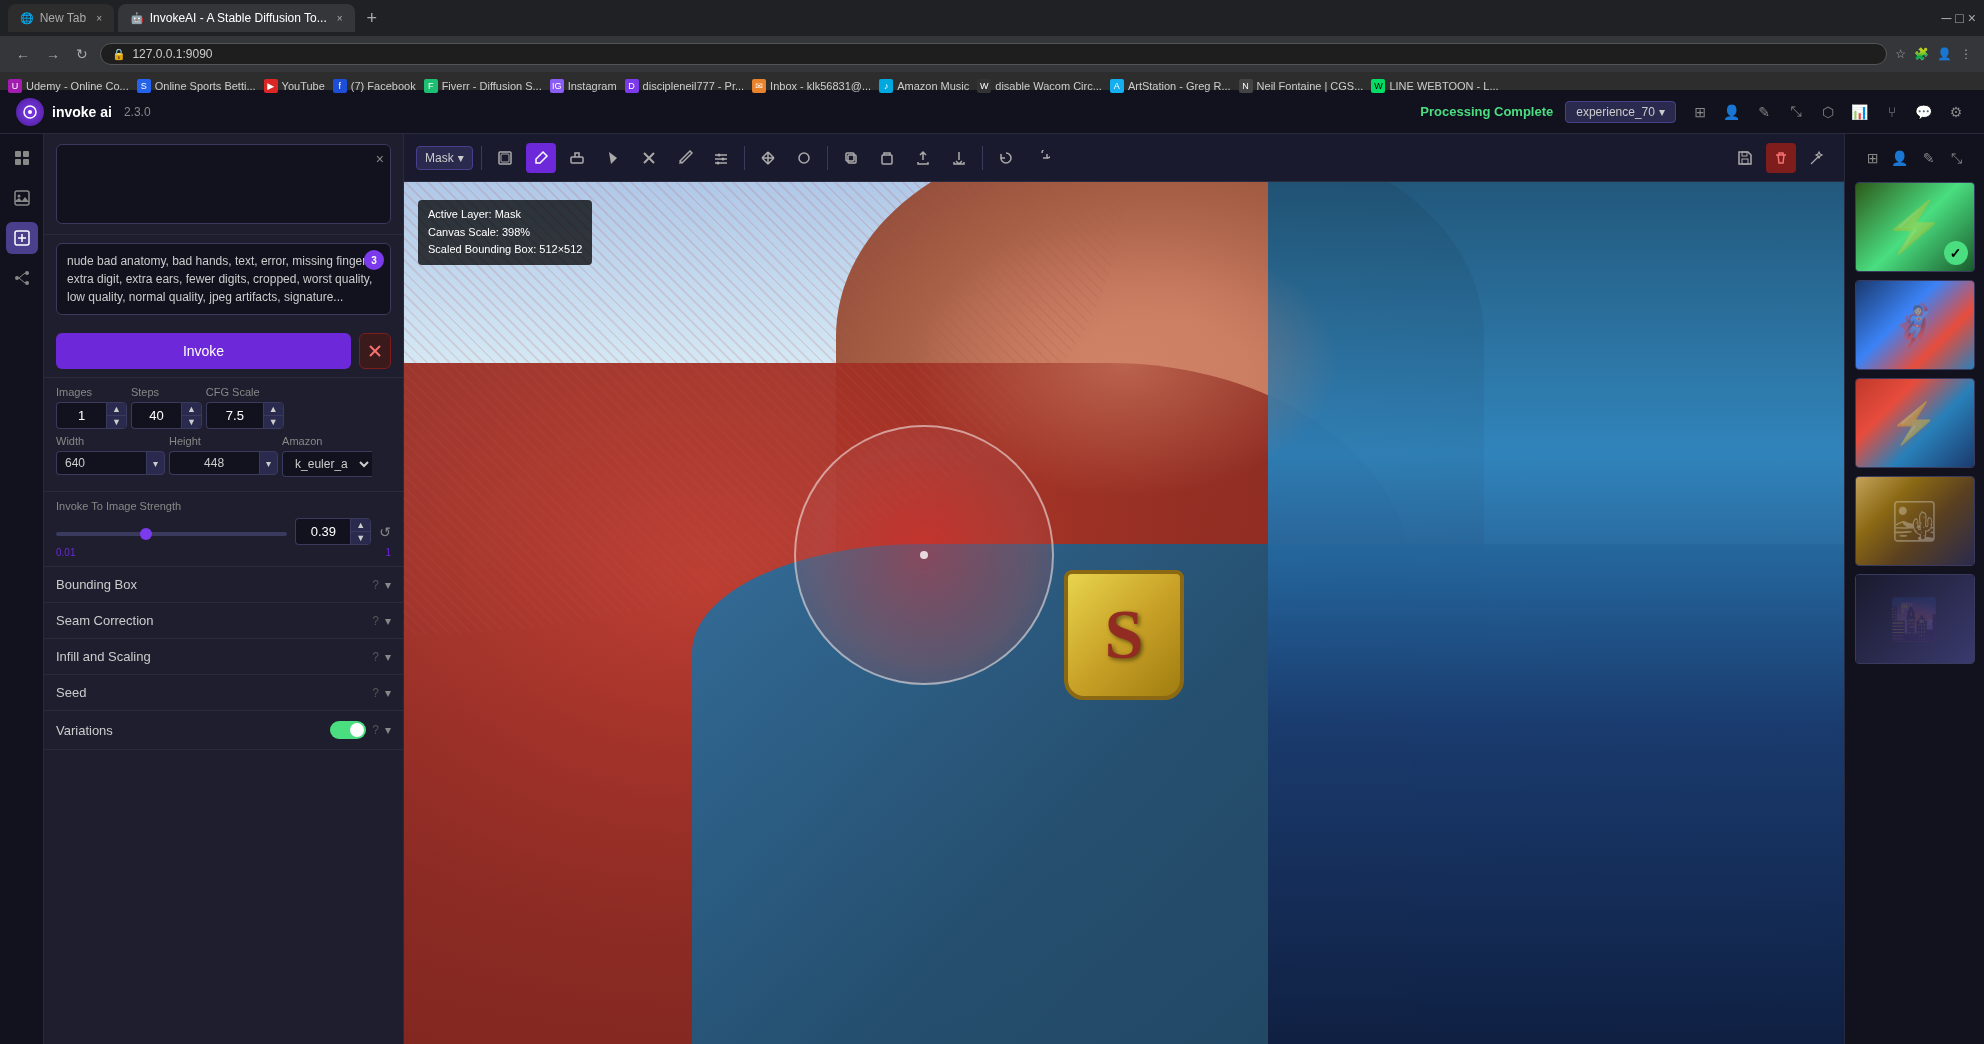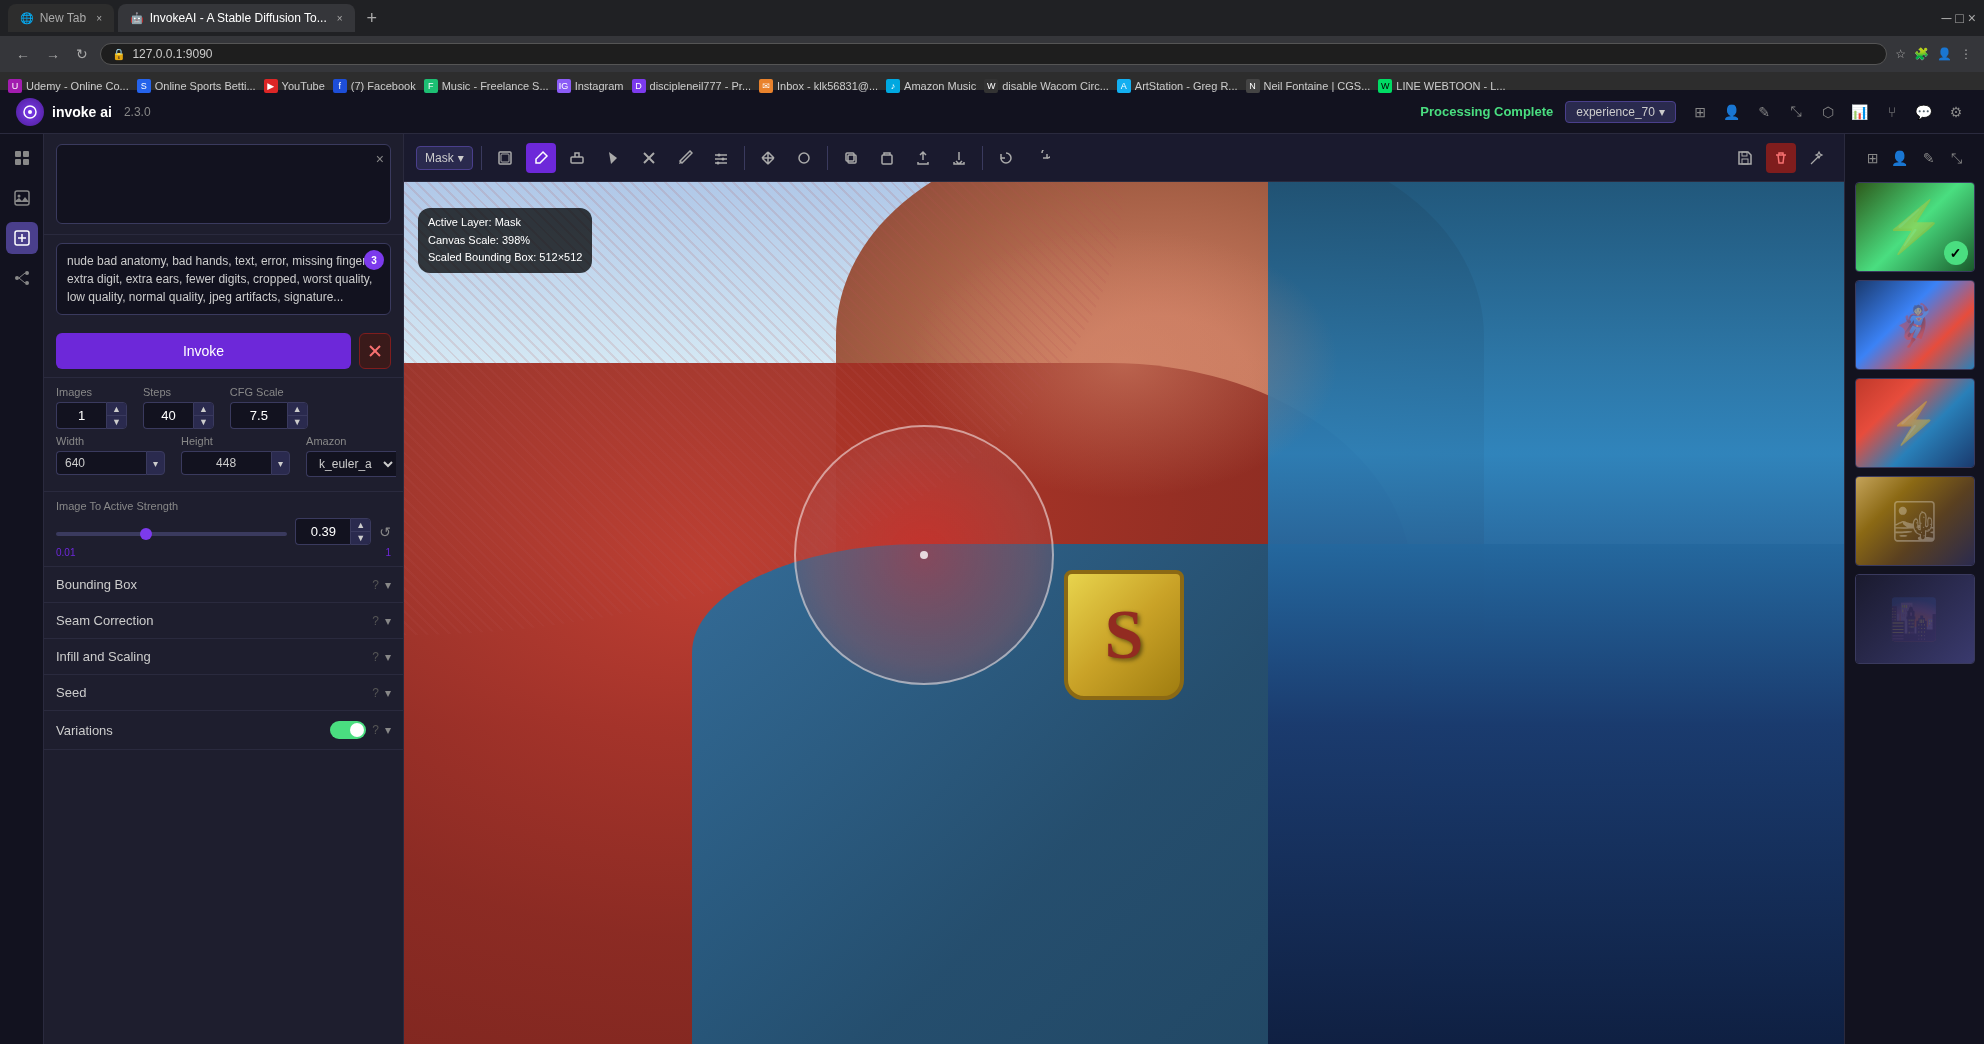--- a/index.html
+++ b/index.html
@@ -49,21 +49,21 @@
     .negative-prompt-box { background: #12121f; border: 1px solid #3a3a5e; border-radius: 6px; padding: 8px 10px; margin-top: 8px; min-height: 60px; position: relative; }
     .negative-badge { position: absolute; top: 6px; right: 6px; width: 20px; height: 20px; background: #7c3aed; border-radius: 50%; display: flex; align-items: center; justify-content: center; color: #fff; font-size: 10px; font-weight: bold; }
 
     
     .invoke-section { padding: 8px 12px; border-bottom: 1px solid #2a2a3e; display: flex; gap: 8px; align-items: center; }
     .invoke-btn { flex: 1; background: #6d28d9; border: none; border-radius: 6px; color: #fff; font-size: 14px; font-weight: 400; padding: 10px; cursor: pointer; }
     .cancel-btn { width: 32px; height: 36px; background: #3a1a1a; border: 1px solid #7f1d1d; border-radius: 6px; display: flex; align-items: center; justify-content: center; color: #f87171; cursor: pointer; font-size: 16px; }
 
     
     .settings-section { padding: 8px 12px; border-bottom: 1px solid #2a2a3e; }
-    .settings-row { display: flex; gap: 16px; align-items: flex-start; margin-bottom: 6px; }
+    .settings-row { display: flex; gap: 4px; align-items: flex-start; margin-bottom: 6px; }
     .settings-col { display: flex; flex-direction: column; gap: 4px; }
     .settings-label { color: #888; font-size: 11px; }
 
     
     .slider-section { padding: 8px 12px; border-bottom: 1px solid #2a2a3e; }
     .slider-label { color: #888; font-size: 11px; margin-bottom: 6px; }
     .slider-row { display: flex; align-items: center; gap: 8px; }
     .slider-range { display: flex; justify-content: space-between; font-size: 10px; color: #6d28d9; margin-top: 2px; }
 
     
@@ -84,21 +84,21 @@
     .toolbar-divider { width: 1px; height: 24px; background: #3a3a5e; margin: 0 2px; }
     .toolbar-btn { width: 30px; height: 30px; border-radius: 4px; display: flex; align-items: center; justify-content: center; cursor: pointer; color: #aaa; font-size: 14px; border: none; background: none; }
     .toolbar-btn.active { background: #6d28d9; color: #fff; }
     .toolbar-btn.danger { background: #7f1d1d; color: #f87171; }
     .toolbar-spacer { flex: 1; }
 
     
     .canvas-viewport { flex: 1; position: relative; overflow: hidden; background: #222233; }
 
     
-    .canvas-tooltip { position: absolute; top: 26px; left: 14px; background: rgba(0,0,0,0.75); border-radius: 12px; padding: 6px 10px; font-size: 11px; color: #fff; line-height: 1.6; }
+    .canvas-tooltip { position: absolute; top: 18px; left: 14px; background: rgba(0,0,0,0.75); border-radius: 4px; padding: 6px 10px; font-size: 11px; color: #fff; line-height: 1.6; }
 
     
     .mask-circle { position: absolute; border-radius: 50%; border: 2px solid rgba(255,255,255,0.5); background: radial-gradient(circle, rgba(220,50,50,0.5) 0%, rgba(180,80,80,0.35) 60%, transparent 100%); pointer-events: none; }
 
     
     .right-panel { width: 140px; background: #12121f; border-left: 1px solid #2a2a3e; display: flex; flex-direction: column; align-items: center; padding: 8px 0; gap: 8px; overflow-y: auto; }
     .right-panel-icons { display: flex; gap: 4px; padding: 4px 8px; }
     .right-icon { width: 24px; height: 24px; display: flex; align-items: center; justify-content: center; color: #888; cursor: pointer; font-size: 14px; }
     .thumbnail { width: 120px; height: 90px; border-radius: 4px; overflow: hidden; background: #2a2a4e; cursor: pointer; border: 1px solid #3a3a5e; flex-shrink: 0; }
     .thumb-img { width: 100%; height: 100%; object-fit: cover; }
@@ -185,21 +185,21 @@
     <div class="bookmark-item">
       <span class="favicon" style="background:#dc2626;font-size:9px;color:#fff;display:flex;align-items:center;justify-content:center">▶</span>
       <span>YouTube</span>
     </div>
     <div class="bookmark-item">
       <span class="favicon" style="background:#1d4ed8;font-size:9px;color:#fff;display:flex;align-items:center;justify-content:center">f</span>
       <span>(7) Facebook</span>
     </div>
     <div class="bookmark-item">
       <span class="favicon" style="background:#1dbf73;font-size:9px;color:#fff;display:flex;align-items:center;justify-content:center">F</span>
-      <span>Music - Freelance S...</span>
+      <span>Fiverr - Diffusion S...</span>
     </div>
     <div class="bookmark-item">
       <span class="favicon" style="background:#8b5cf6;font-size:9px;color:#fff;display:flex;align-items:center;justify-content:center">IG</span>
       <span>Instagram</span>
     </div>
     <div class="bookmark-item">
       <span class="favicon" style="background:#7c3aed;font-size:9px;color:#fff;display:flex;align-items:center;justify-content:center">D</span>
       <span>discipleneil777 - Pr...</span>
     </div>
     <div class="bookmark-item">
@@ -377,21 +377,21 @@
               <option>k_euler</option>
               <option>k_dpm_2</option>
               <option>ddim</option>
             </select>
           </div>
         </div>
       </div>
     </div>
 
     <div class="slider-section">
-      <div class="slider-label">Image To Active Strength</div>
+      <div class="slider-label">Invoke To Image Strength</div>
       <div class="slider-row">
         <div style="flex:1;position:relative;">
           <input type="range" min="1" max="100" value="39" style="width: 100%; accent-color: rgb(124, 58, 237);">
         </div>
         <div class="spin-wrap">
           <input class="spin-input" type="text" value="0.39" style="width: 55px;">
           <div class="spin-btns">
             <button class="spin-btn">▲</button>
             <button class="spin-btn">▼</button>
           </div>

